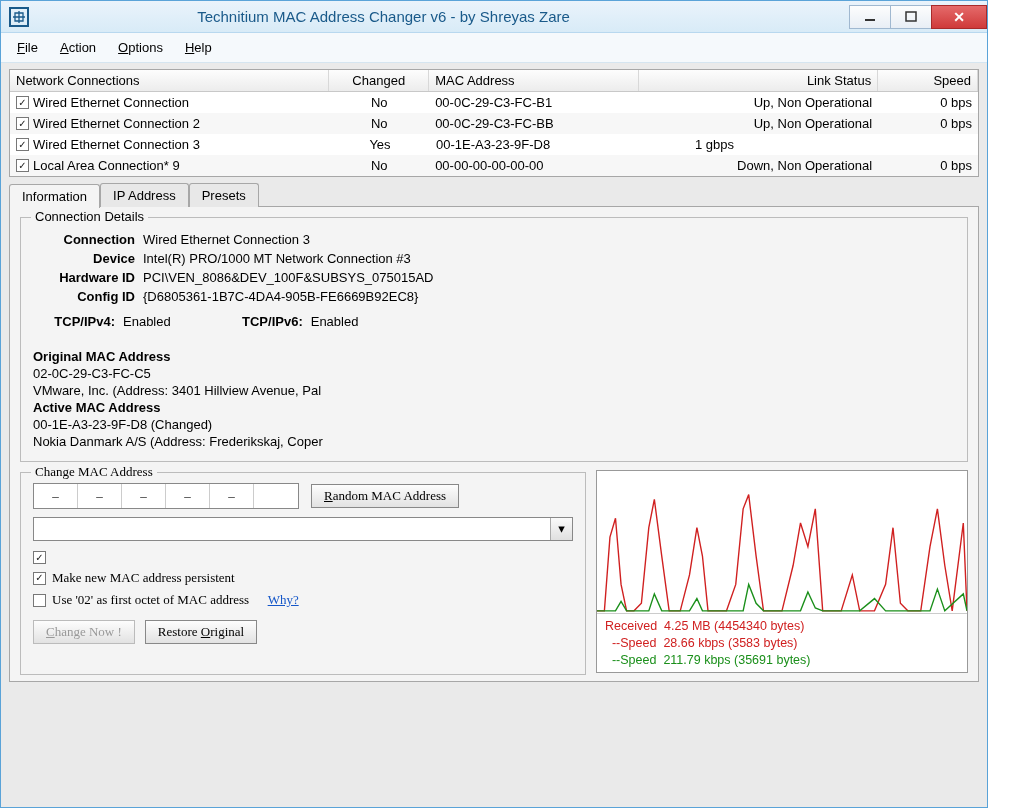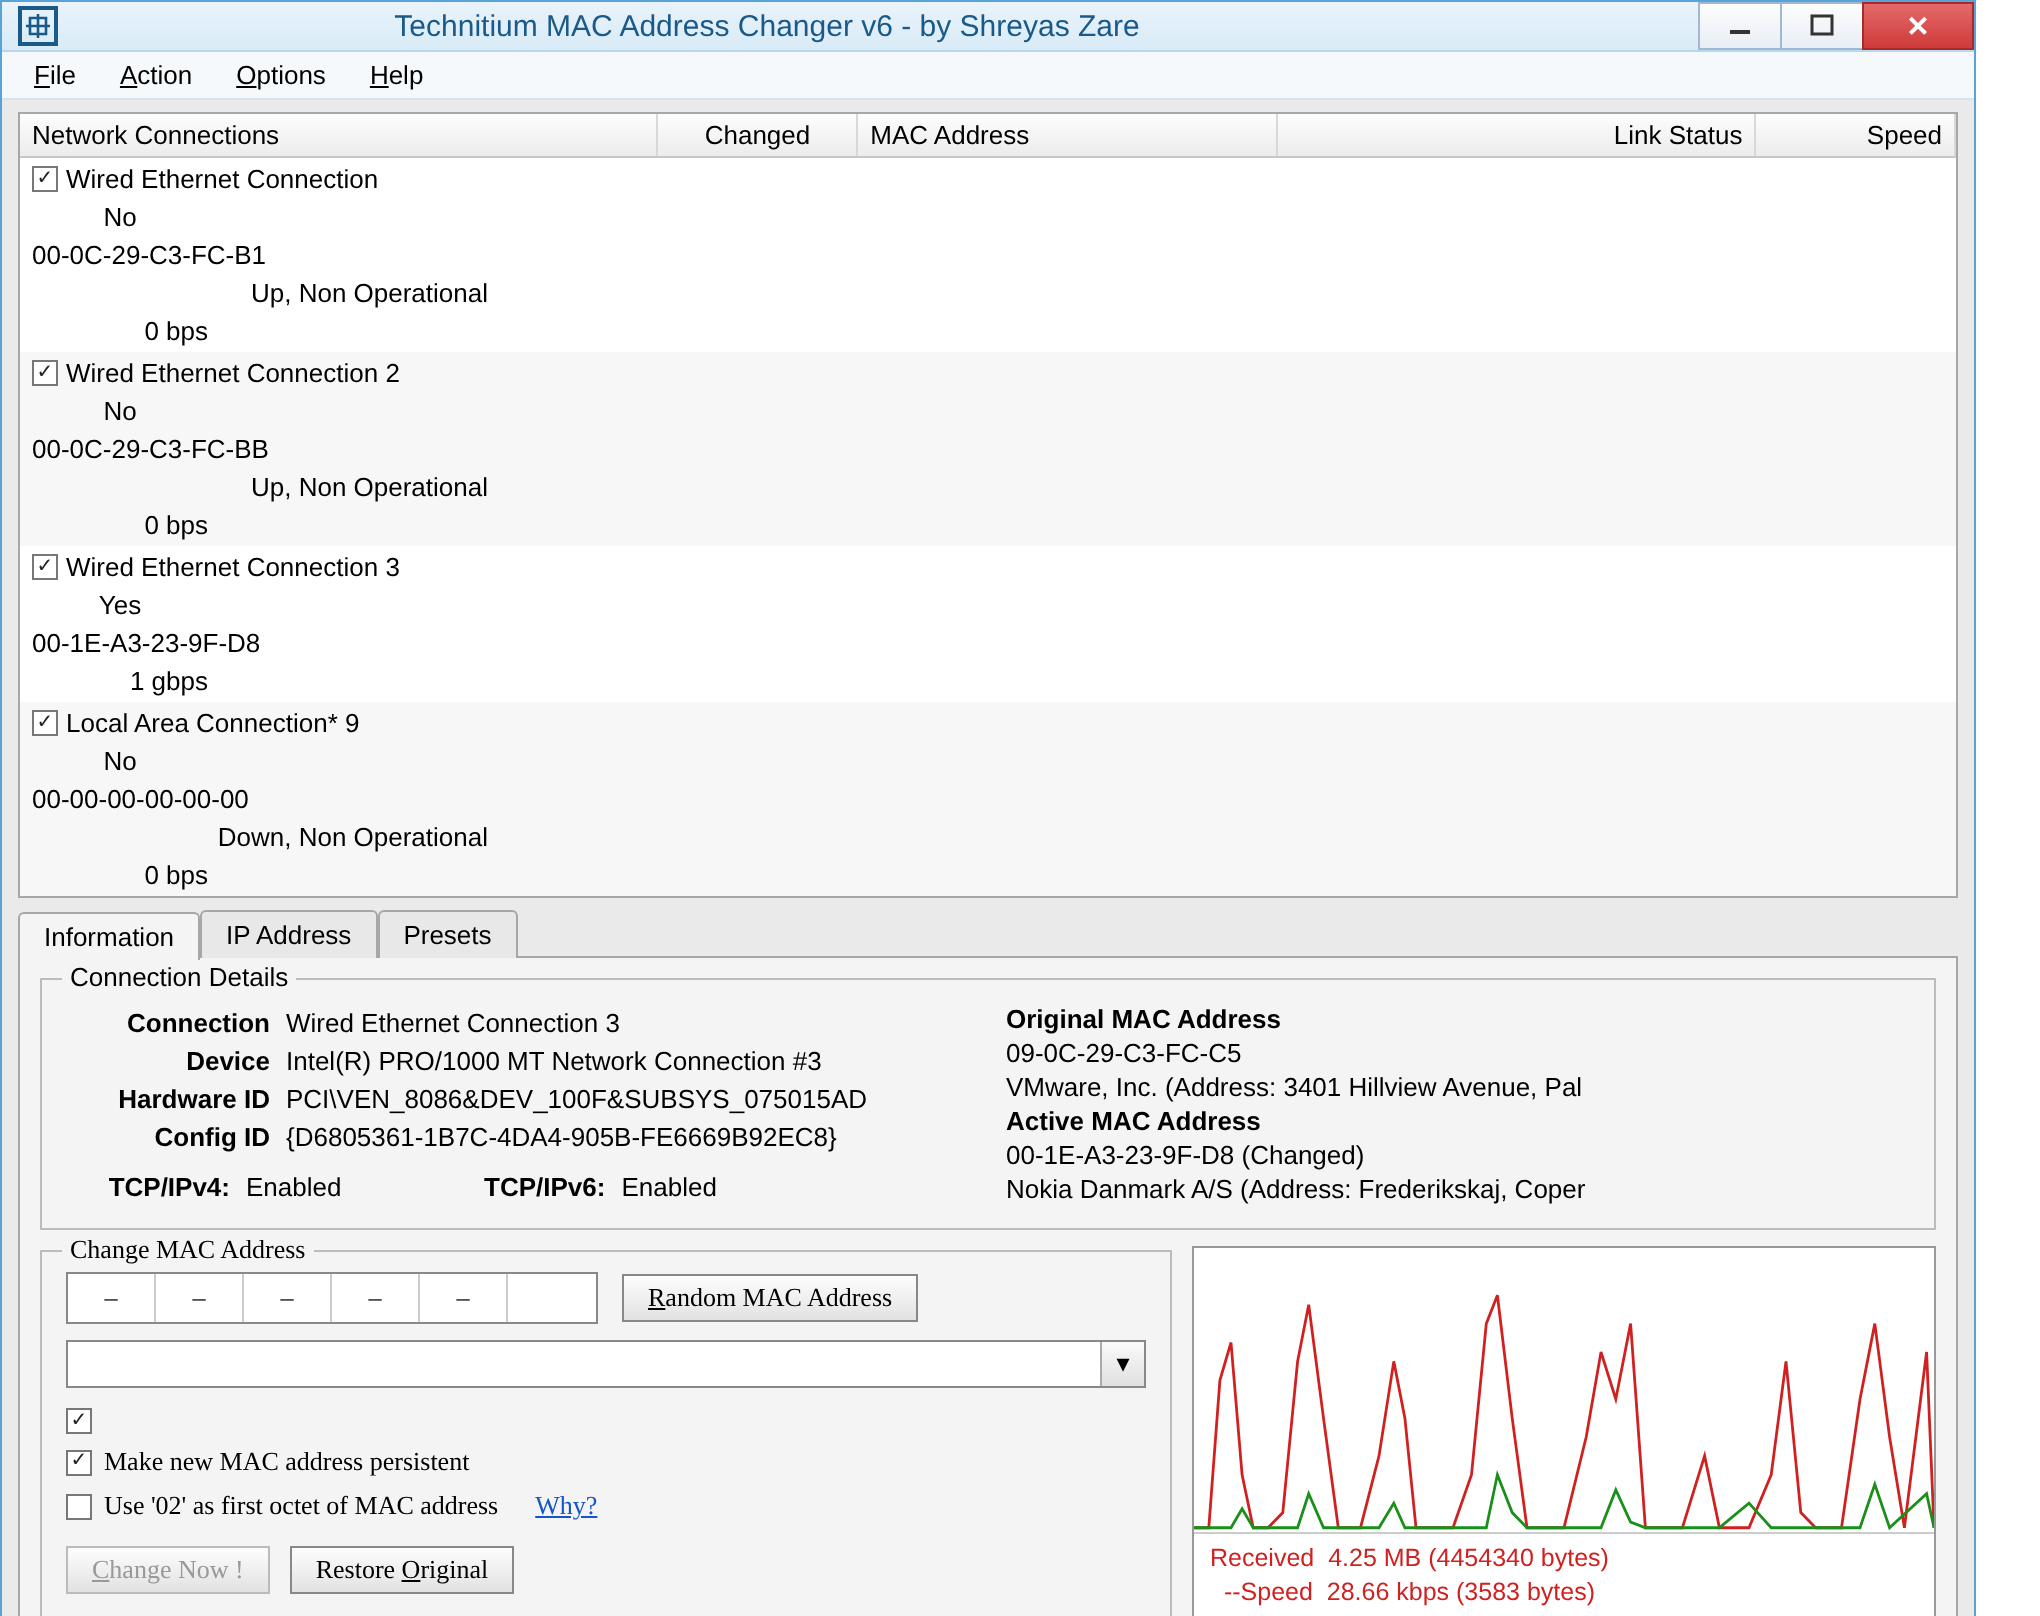--- a/index.html
+++ b/index.html
@@ -16,37 +16,37 @@
 
 .menubar { height: 30px; background:#f5f9fc; border-bottom:1px solid #d5e5f0; display:flex; align-items:center; padding:0 6px; gap:2px;}
 .menu { padding:4px 10px; cursor:default; }
 .menu u { text-decoration: underline; }
 
 .client { flex:1; padding:6px 8px 8px 8px; display:flex; flex-direction:column; gap:6px; background:#eaeaea;}
 
 .grid { border:1px solid #a7a7a7; background:#fff; }
 .grid-header { display:flex; background:linear-gradient(to bottom,#fdfdfd,#ececec); border-bottom:1px solid #c8c8c8;}
 .grid-header .col { padding:3px 6px; border-right:1px solid #d8d8d8; overflow:hidden; white-space:nowrap;}
-.grid-body .row { display:flex; border-bottom:0; padding:1px 0;flex-direction:column; }
+.grid-body .row { display:flex; border-bottom:0; padding:1px 0; }
 .grid-body .row:nth-child(odd){ background:#fff;}
 .grid-body .row:nth-child(even){ background:#f7f7f7;}
 .grid-body .cell { padding:2px 6px; overflow:hidden; white-space:nowrap;}
 .col-name{ width:320px;} .col-changed{width:100px; text-align:center;} .col-mac{width:210px;} .col-link{width:240px; text-align:right;} .col-speed{width:100px; text-align:right;}
 .grid-body .col-name{ display:flex; align-items:center; gap:4px;}
 .chk { width:13px; height:13px; border:1px solid #777; background:#fff; display:inline-flex; align-items:center; justify-content:center; font-size:10px; line-height:1;}
 .chk.checked::after{ content:"✓"; color:#222;}
 .tabstrip { display:flex; margin-bottom:-1px; position:relative; z-index:2;}
 .tab { padding:4px 12px; border:1px solid #a7a7a7; border-bottom:none; background:#f4f4f4; margin-right:0; border-radius:3px 3px 0 0;}
 .tab.active { background:#f4f4f4; position:relative; top:1px;}
 .tab:not(.active){ background:#e8e8e8;}
 .tabbody { border:1px solid #a7a7a7; background:#f4f4f4; padding:8px 10px;}
 
 .fieldset { border:1px solid #bcbcbc; padding:10px 12px; margin-top:2px; position:relative; background:#f4f4f4;}
 .fieldset > .legend { position:absolute; top:-9px; left:10px; background:#f4f4f4; padding:0 4px; font-size:13px;}
-.details-cols { display:flex; gap:18px;}
+.details-cols { display:flex; gap:18px;flex-direction:column;}
 .details-left{ flex:1;}
 .details-right{ flex:1;}
 .kv { display:flex; margin:4px 0;}
 .kv .k { width:110px; text-align:right; font-weight:bold; padding-right:8px;}
 .kv .v { flex:1; overflow:hidden; white-space:nowrap; text-overflow:ellipsis;}
 .details-right .hdr{ font-weight:bold; margin:2px 0 2px 0;}
 .details-right .line{ margin:2px 0; overflow:hidden; white-space:nowrap; text-overflow:ellipsis;}
 .tcp-row{ display:flex; gap:50px; margin-top:10px;}
 
 .bottom { display:flex; gap:10px; margin-top:8px;}
@@ -193,21 +193,21 @@
                     <div class="v">Enabled</div>
                   </div>
                 <div class="kv" style="margin:0;">
                     <div class="k" style="width:90px;">TCP/IPv6:</div>
                     <div class="v">Enabled</div>
                   </div>
               </div>
             </div>
             <div class="details-right">
               <div class="hdr">Original MAC Address</div>
-              <div class="line">09-0C-29-C3-FC-C5</div>
+              <div class="line">02-0C-29-C3-FC-C5</div>
               <div class="line">VMware, Inc.  (Address: 3401 Hillview Avenue, Pal</div>
               <div class="hdr" style="margin-top:2px;">Active MAC Address</div>
               <div class="line">00-1E-A3-23-9F-D8 (Changed)</div>
               <div class="line">Nokia Danmark A/S (Address: Frederikskaj, Coper</div>
             </div>
           </div>
         </div>
 
         <div class="bottom">
           <div class="change-box">

